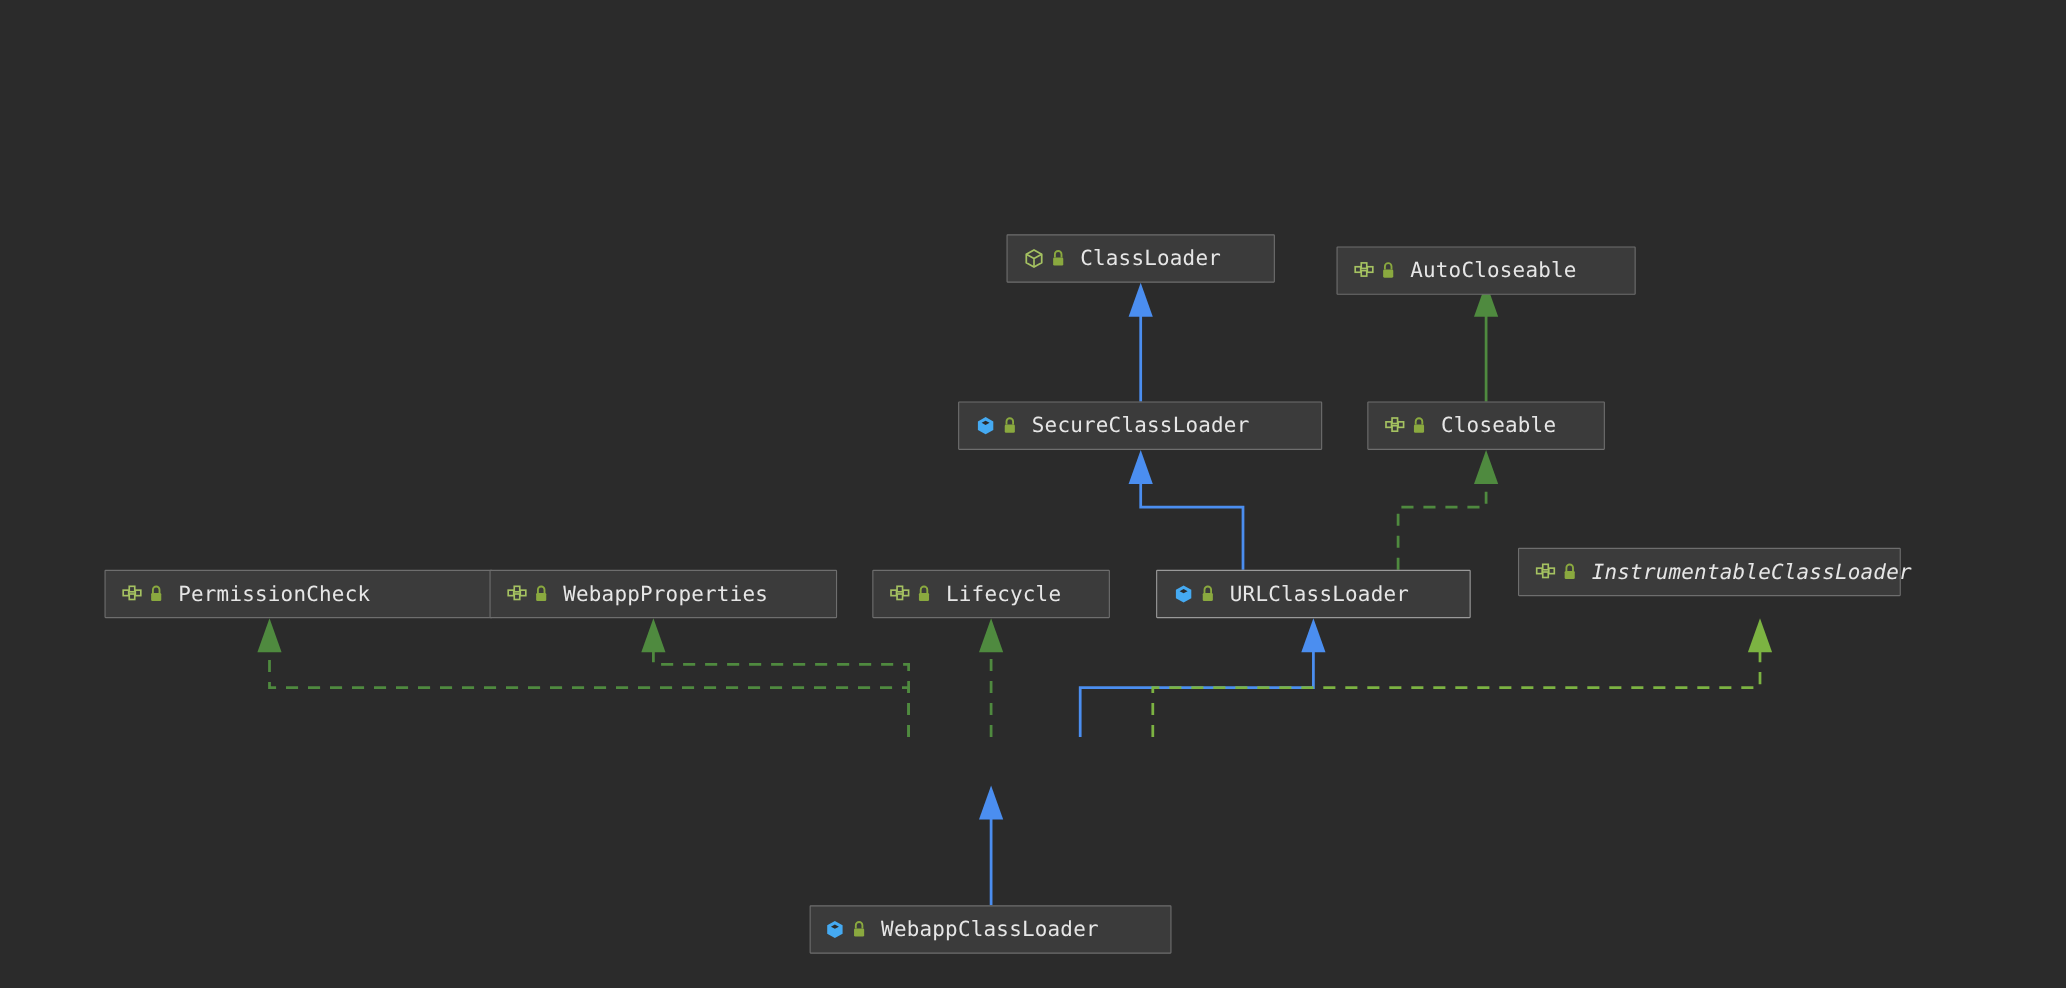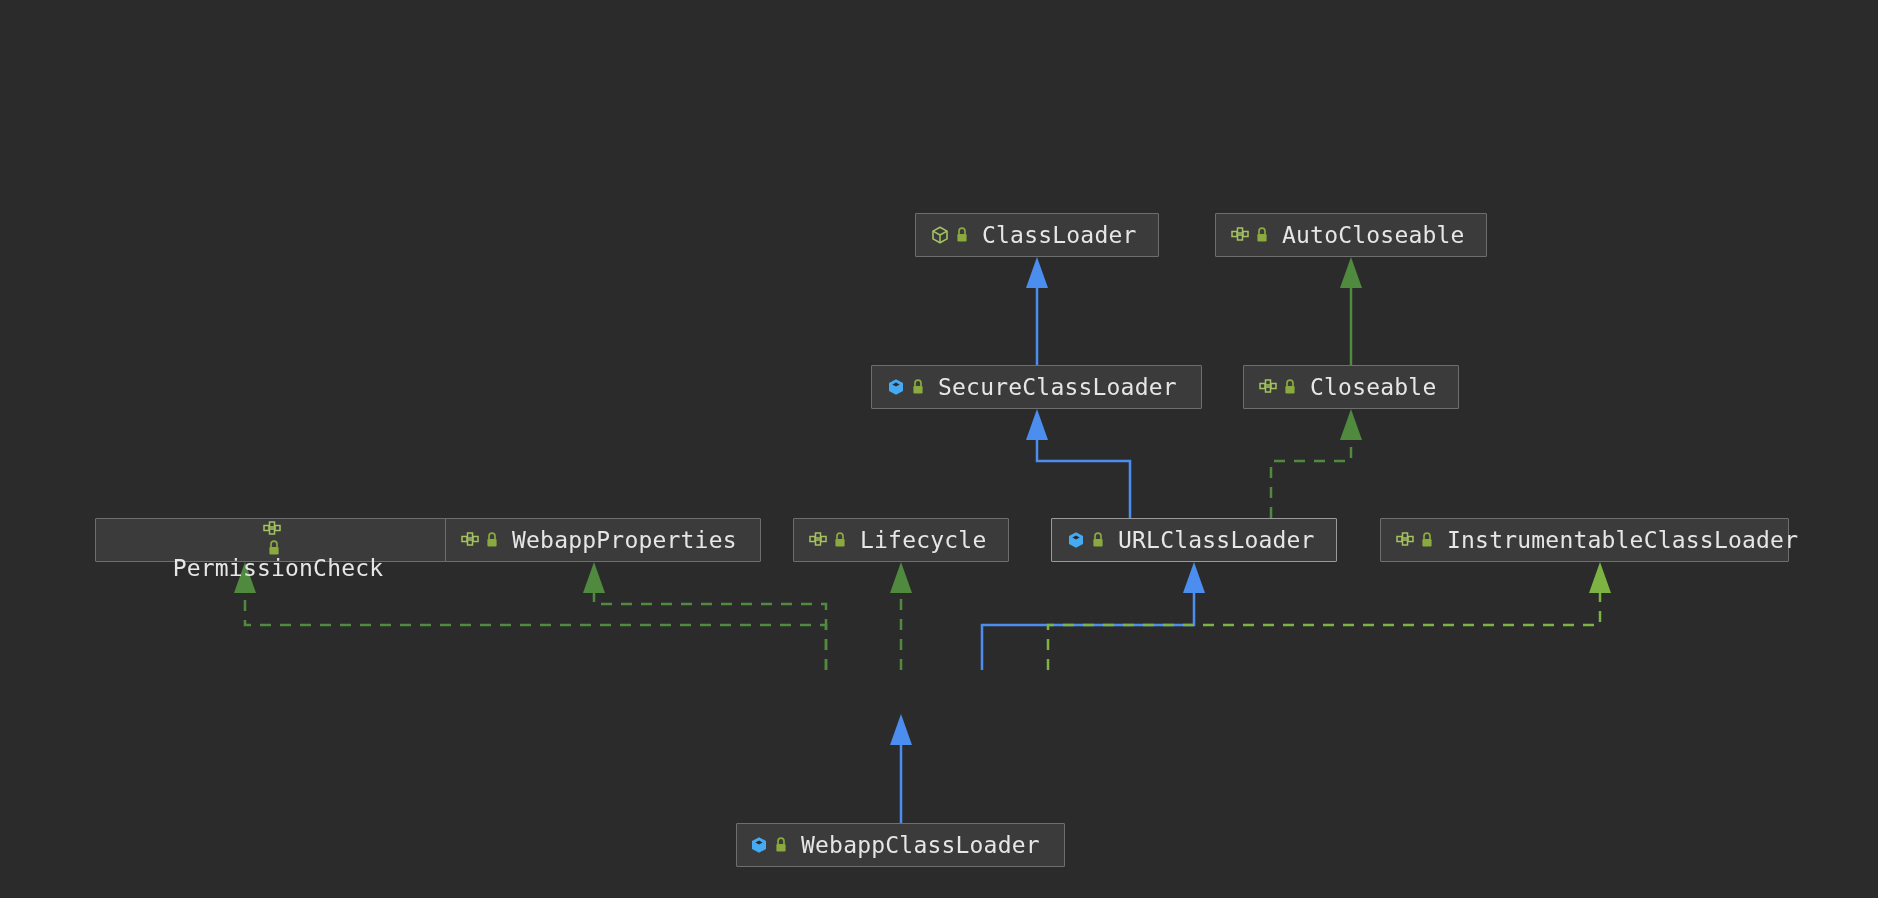--- a/index.html
+++ b/index.html
@@ -51,21 +51,21 @@
     align-items: center;
     justify-content: center;
     width: 14px;
     height: 18px;
     flex: 0 0 auto;
     margin-left: 5px;
   }
   .node .label {
     margin-left: 13px;
     color: #e6e6e6;
-    font-size: 23px;
+    font-size: 19px;
     letter-spacing: 0.2px;
     line-height: 1;
   }
 </style>
 </head>
 <body>
 
 <div id="canvas">
 
   <svg id="edge-layer" viewBox="0 0 1878 898" width="1878" height="898" xmlns="http://www.w3.org/2000/svg">
@@ -130,21 +130,21 @@
     </span>
     <span class="lock-slot">
       <svg viewBox="0 0 14 18" width="14" height="18" xmlns="http://www.w3.org/2000/svg">
         <path d="M4 8 L4 5.2 A3 3 0 0 1 10 5.2 L10 8" fill="none" stroke="#8aa93f" stroke-width="1.7"></path>
         <rect x="2.4" y="8" width="9.2" height="7.4" rx="1.2" fill="#8aa93f"></rect>
       </svg>
     </span>
     <span class="label">ClassLoader</span>
   </div>
 
-  <div class="node" style="left:1215px; top:213px; width:272px;">
+  <div class="node" style="left:1215px; top:224px; width:272px;">
     <span class="icon-slot">
       <svg viewBox="0 0 20 20" width="20" height="20" xmlns="http://www.w3.org/2000/svg">
         <g fill="none" stroke="#a5c261" stroke-width="1.5">
           <rect x="2" y="6.5" width="5" height="5"></rect>
           <rect x="7.5" y="3" width="5" height="5"></rect>
           <rect x="7.5" y="10" width="5" height="5"></rect>
           <rect x="13" y="6.5" width="5" height="5"></rect>
         </g>
       </svg>
     </span>
@@ -186,21 +186,21 @@
     </span>
     <span class="lock-slot">
       <svg viewBox="0 0 14 18" width="14" height="18" xmlns="http://www.w3.org/2000/svg">
         <path d="M4 8 L4 5.2 A3 3 0 0 1 10 5.2 L10 8" fill="none" stroke="#8aa93f" stroke-width="1.7"></path>
         <rect x="2.4" y="8" width="9.2" height="7.4" rx="1.2" fill="#8aa93f"></rect>
       </svg>
     </span>
     <span class="label">Closeable</span>
   </div>
 
-  <div class="node" style="left:95px; top:518px; width:353px;flex-direction:column;">
+  <div class="node" style="left:95px; top:518px; width:353px;">
     <span class="icon-slot">
       <svg viewBox="0 0 20 20" width="20" height="20" xmlns="http://www.w3.org/2000/svg">
         <g fill="none" stroke="#a5c261" stroke-width="1.5">
           <rect x="2" y="6.5" width="5" height="5"></rect>
           <rect x="7.5" y="3" width="5" height="5"></rect>
           <rect x="7.5" y="10" width="5" height="5"></rect>
           <rect x="13" y="6.5" width="5" height="5"></rect>
         </g>
       </svg>
     </span>
@@ -262,21 +262,21 @@
     </span>
     <span class="lock-slot">
       <svg viewBox="0 0 14 18" width="14" height="18" xmlns="http://www.w3.org/2000/svg">
         <path d="M4 8 L4 5.2 A3 3 0 0 1 10 5.2 L10 8" fill="none" stroke="#8aa93f" stroke-width="1.7"></path>
         <rect x="2.4" y="8" width="9.2" height="7.4" rx="1.2" fill="#8aa93f"></rect>
       </svg>
     </span>
     <span class="label">URLClassLoader</span>
   </div>
 
-  <div class="node" style="left:1380px; top:518px; width:409px;">
+  <div class="node" style="left:1380px; top:498px; width:348px;font-style:italic;">
     <span class="icon-slot">
       <svg viewBox="0 0 20 20" width="20" height="20" xmlns="http://www.w3.org/2000/svg">
         <g fill="none" stroke="#a5c261" stroke-width="1.5">
           <rect x="2" y="6.5" width="5" height="5"></rect>
           <rect x="7.5" y="3" width="5" height="5"></rect>
           <rect x="7.5" y="10" width="5" height="5"></rect>
           <rect x="13" y="6.5" width="5" height="5"></rect>
         </g>
       </svg>
     </span>

